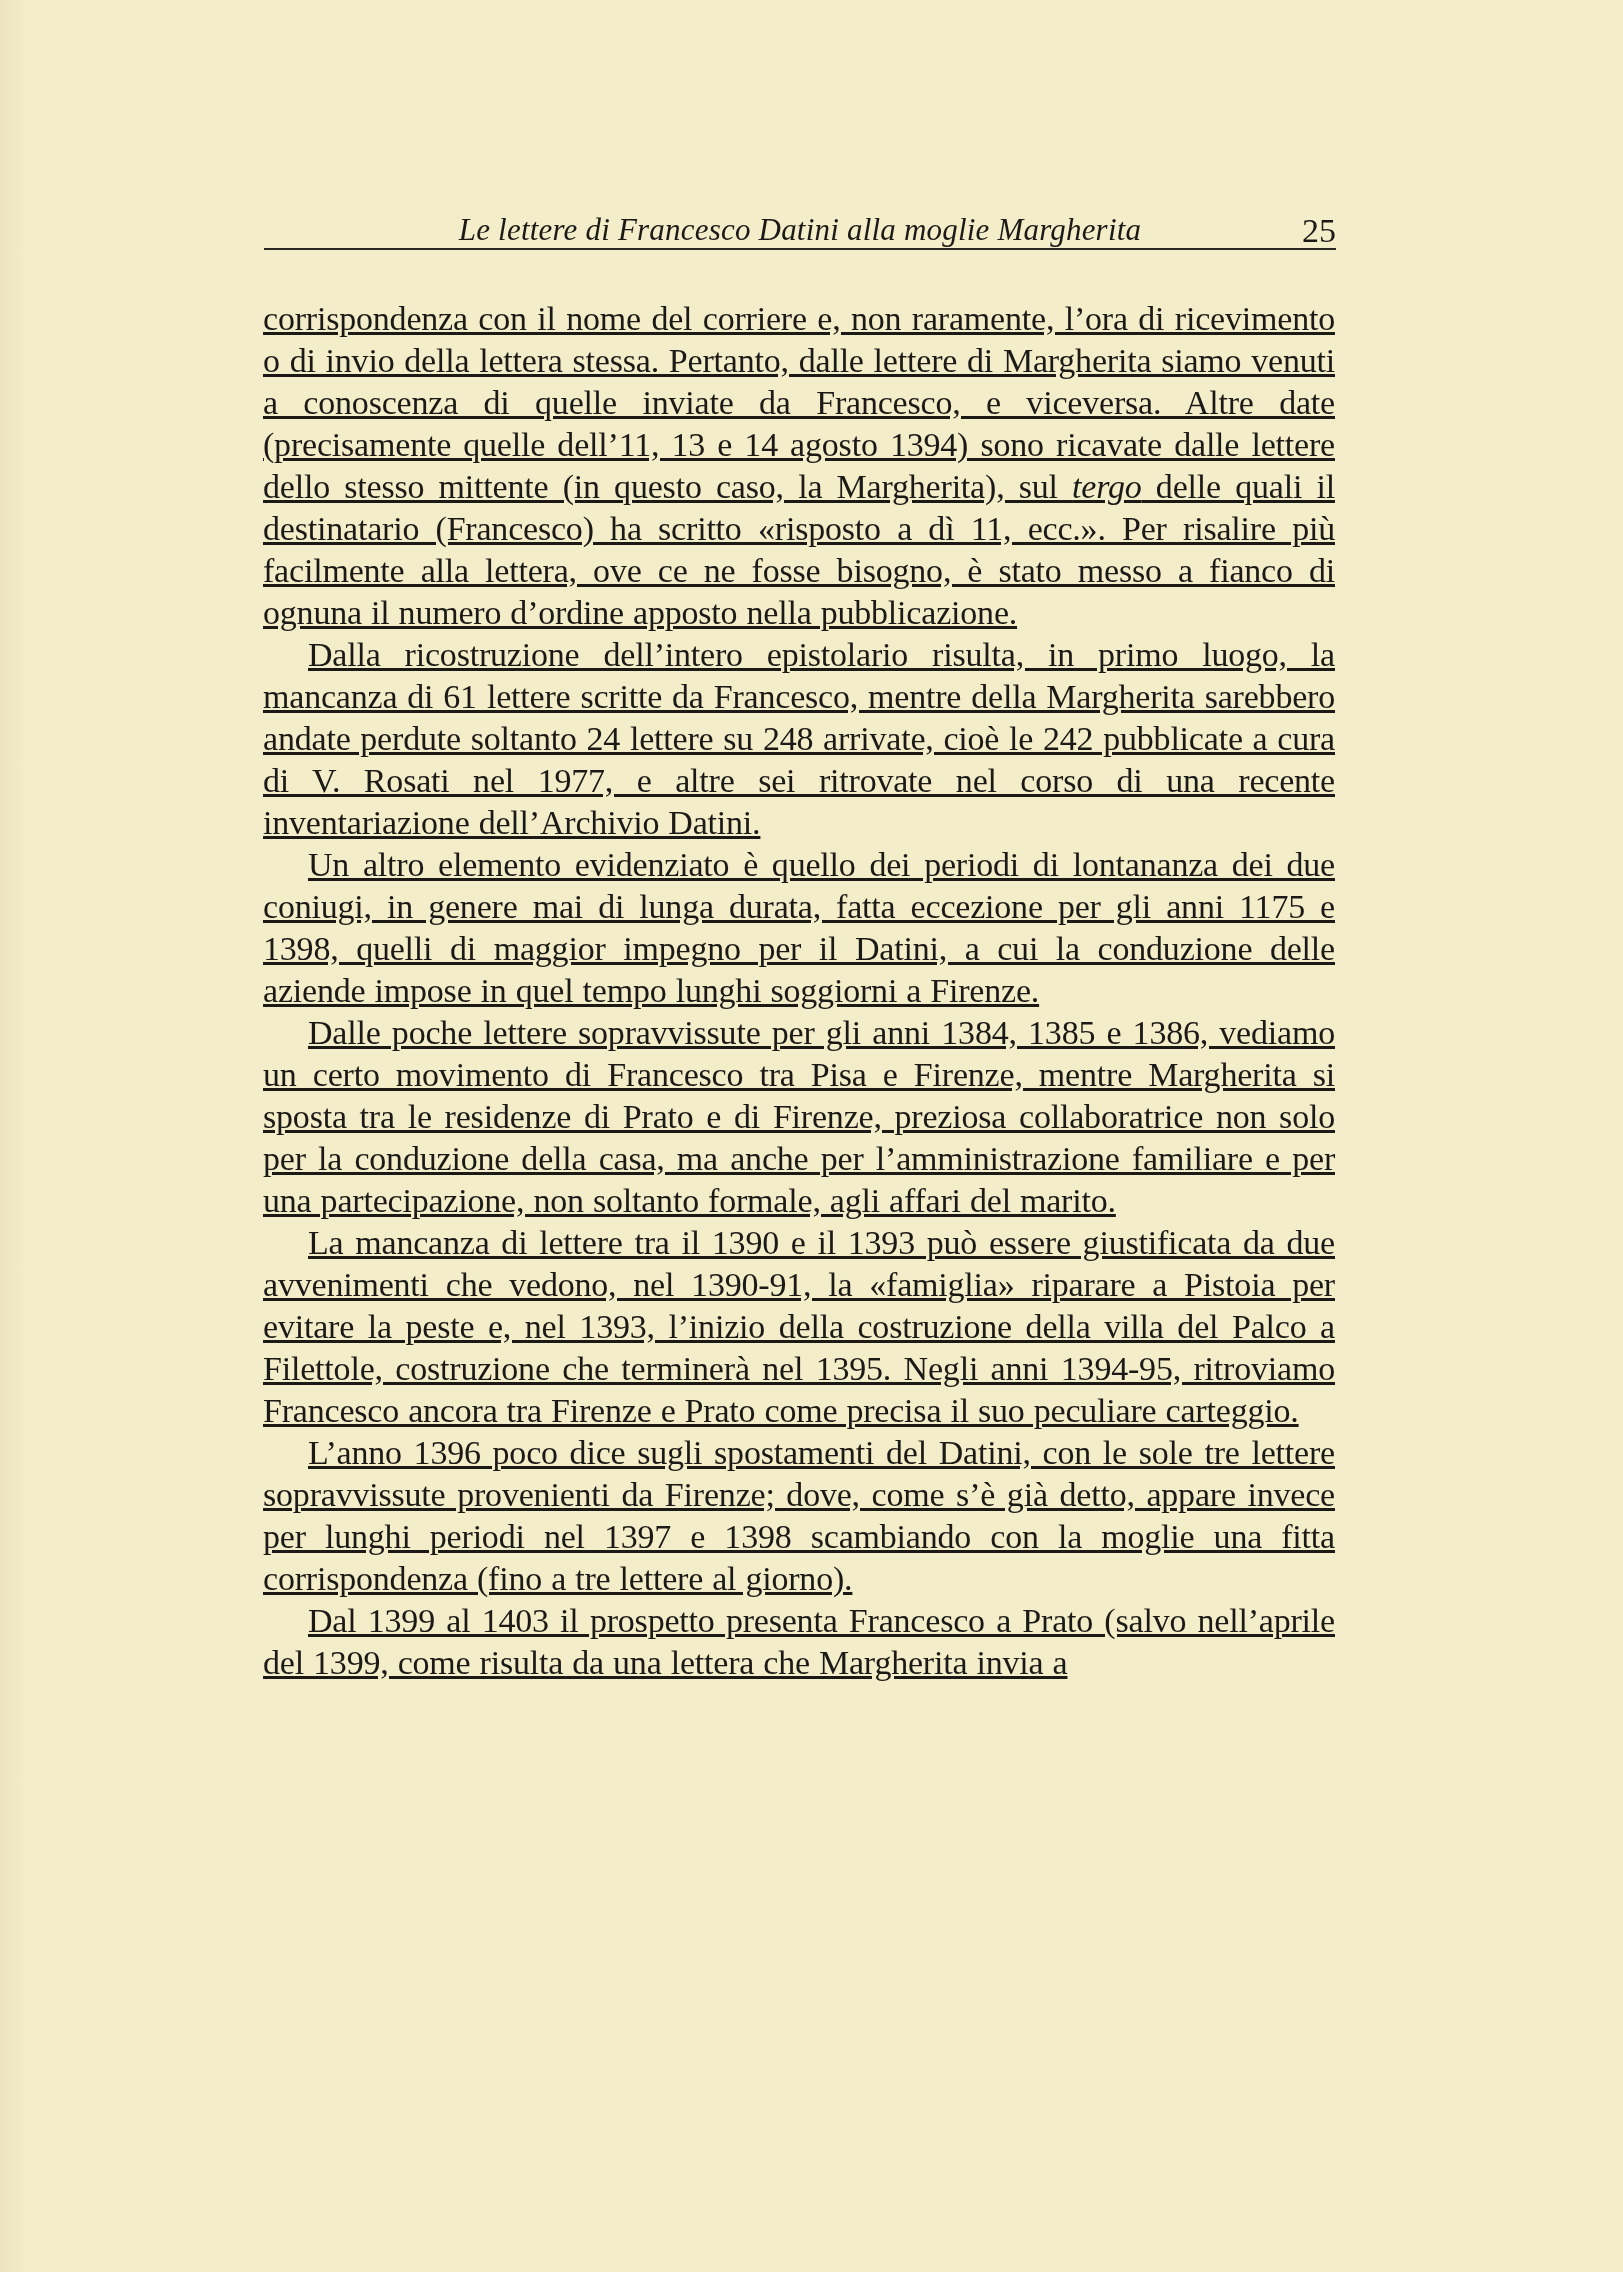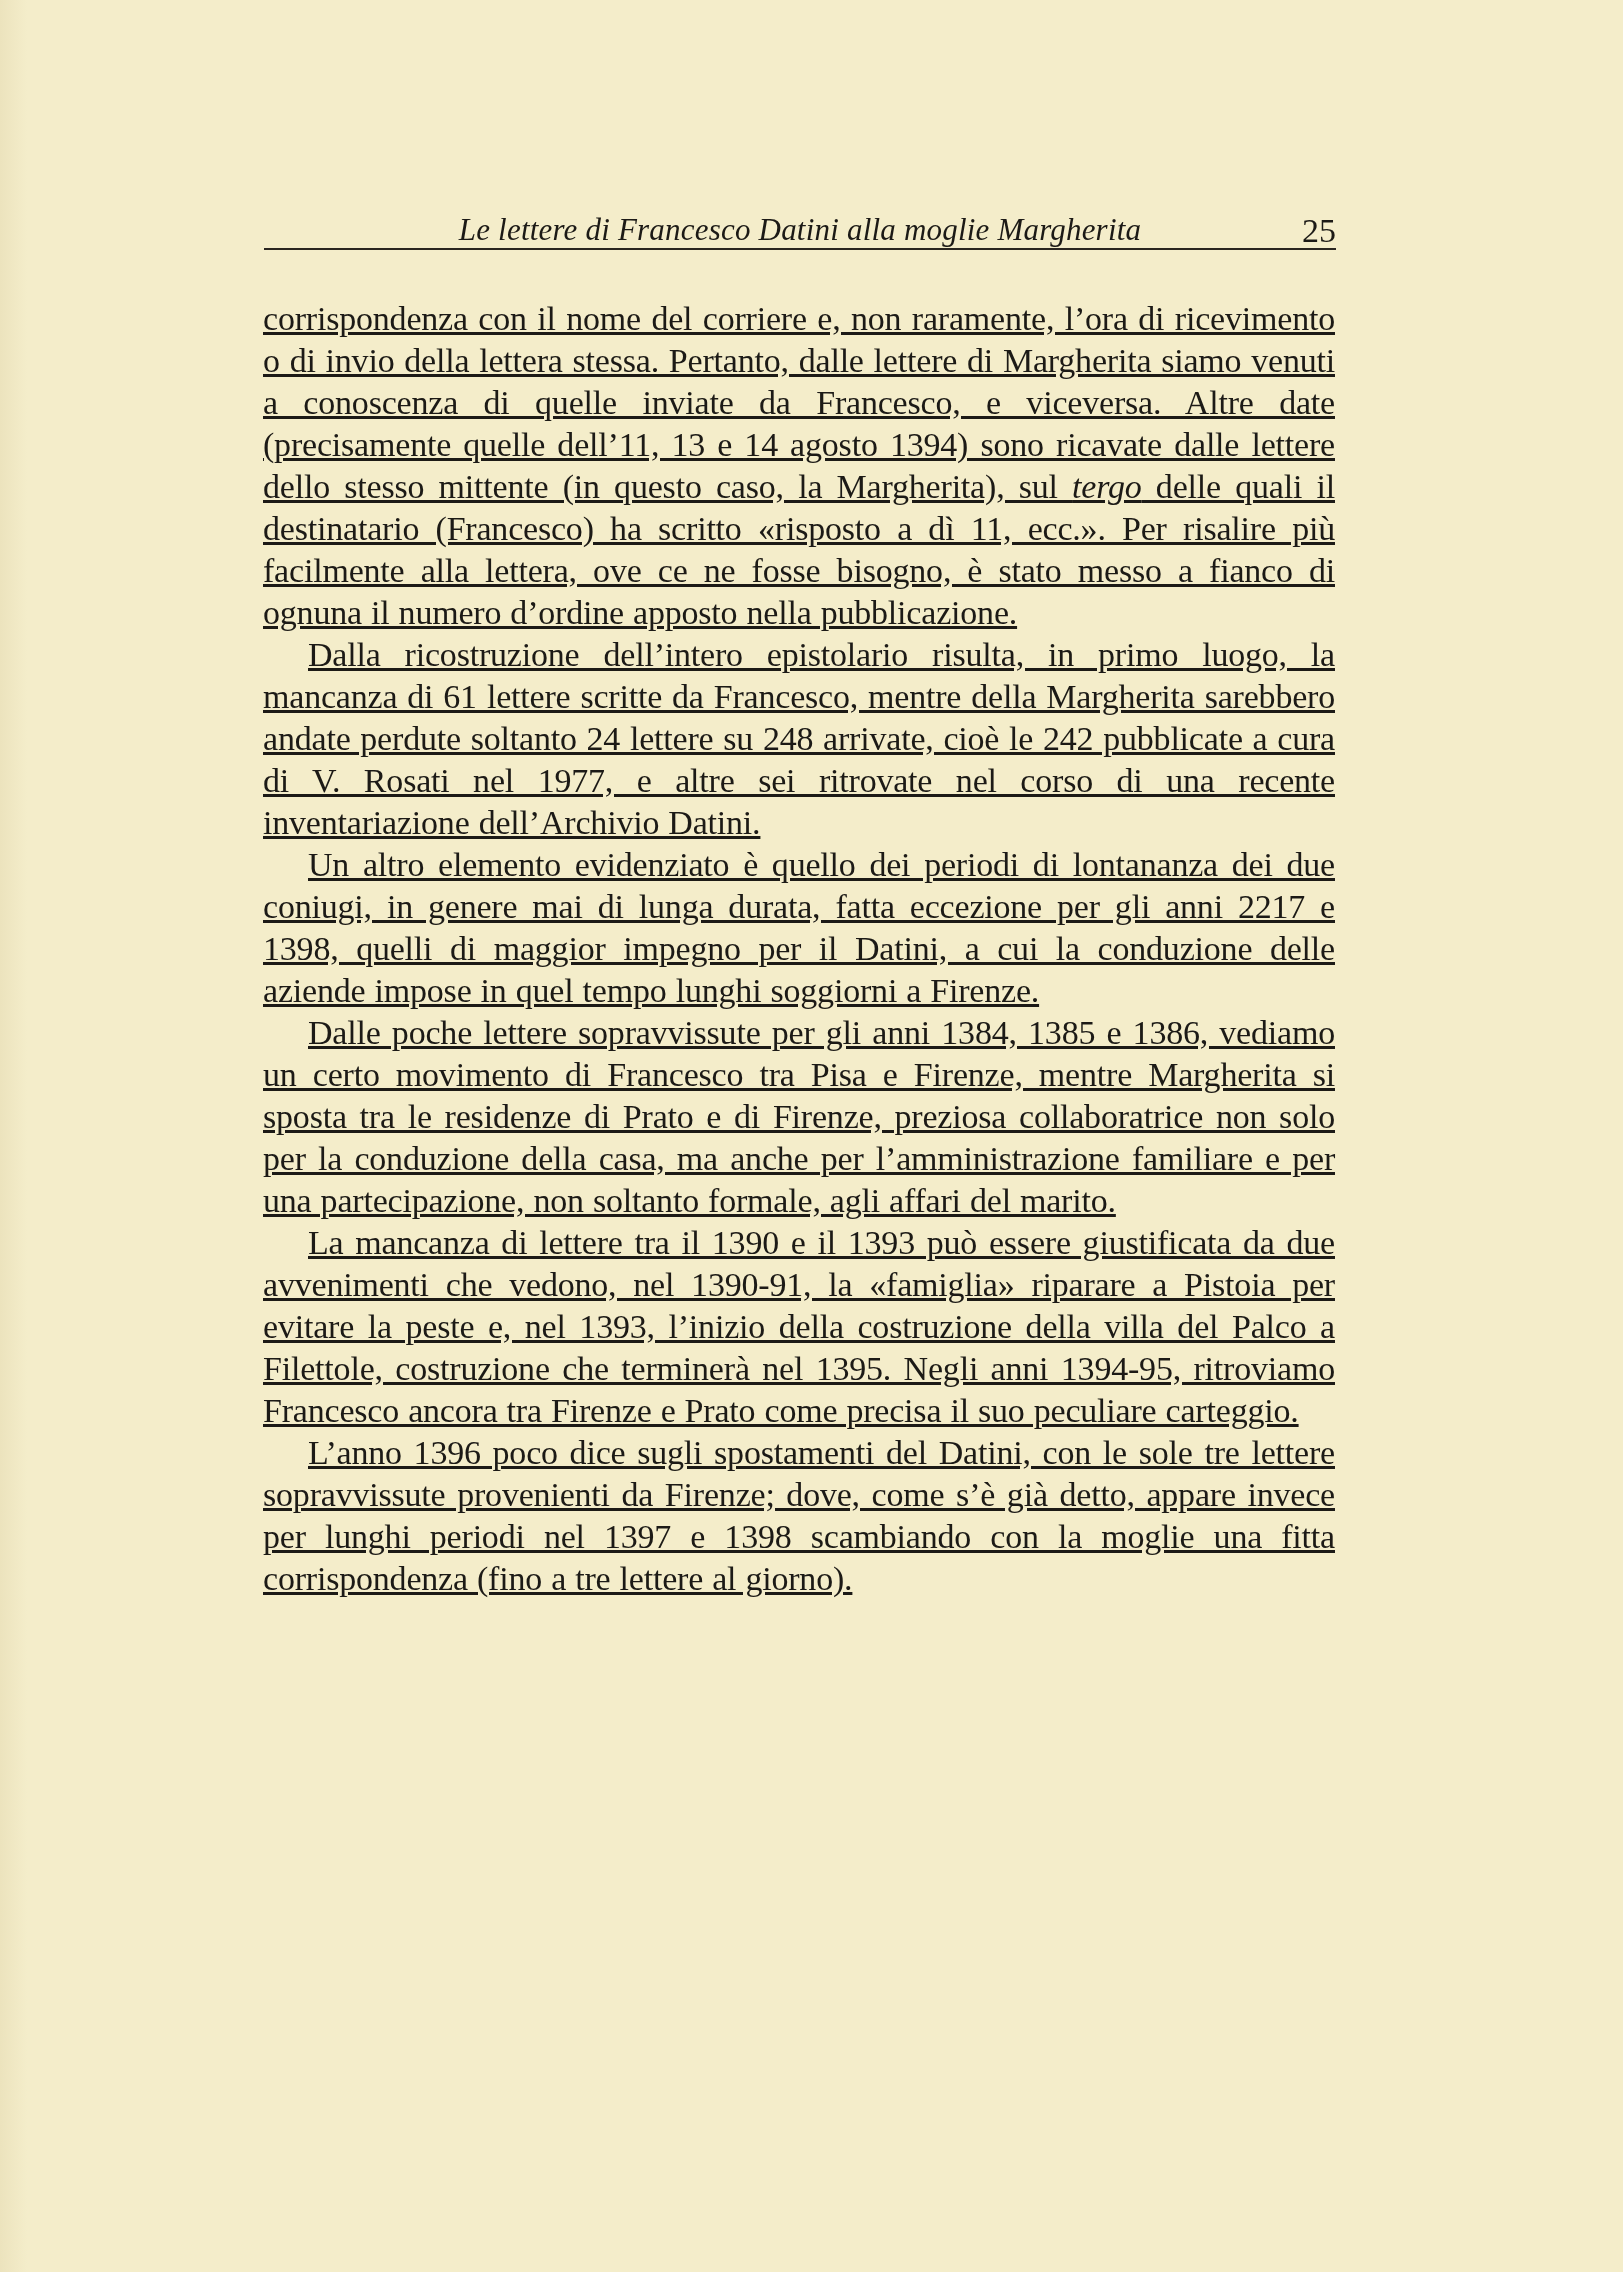--- a/index.html
+++ b/index.html
@@ -79,18 +79,19 @@
 
 <div class="running-header">
   <div class="header-title">Le lettere di Francesco Datini alla moglie Margherita</div>
   <div class="page-number">25</div>
 </div>
 <div class="header-rule"></div>
 
 <div class="body-text">
   <p class="no-indent"><span>corrispondenza con il nome del corriere e, non raramente, l’ora di ricevimento o di invio della lettera stessa. Pertanto, dalle lettere di Margherita siamo venuti a conoscenza di quelle inviate da Francesco, e viceversa. Altre date (precisamente quelle dell’11, 13 e 14 agosto 1394) sono ricavate dalle lettere dello stesso mittente (in questo caso, la Margherita), sul </span><em>tergo</em><span> delle quali il destinatario (Francesco) ha scritto «risposto a dì 11, ecc.». Per risalire più facilmente alla lettera, ove ce ne fosse bisogno, è stato messo a fianco di ognuna il numero d’ordine apposto nella pubblicazione.</span></p>
   <p>Dalla ricostruzione dell’intero epistolario risulta, in primo luogo, la mancanza di 61 lettere scritte da Francesco, mentre della Margheri­ta sarebbero andate perdute soltanto 24 lettere su 248 arrivate, cioè le 242 pubblicate a cura di V. Rosati nel 1977, e altre sei ritrovate nel corso di una recente inventariazione dell’Archivio Datini.</p>
-  <p>Un altro elemento evidenziato è quello dei periodi di lontananza dei due coniugi, in genere mai di lunga durata, fatta eccezione per gli anni 2217 e 1398, quelli di maggior impegno per il Datini, a cui la conduzione delle aziende impose in quel tempo lunghi soggiorni a Firenze.</p>
+  <p>Un altro elemento evidenziato è quello dei periodi di lontananza dei due coniugi, in genere mai di lunga durata, fatta eccezione per gli anni 1175 e 1398, quelli di maggior impegno per il Datini, a cui la conduzione delle aziende impose in quel tempo lunghi soggiorni a Firenze.</p>
   <p>Dalle poche lettere sopravvissute per gli anni 1384, 1385 e 1386, vediamo un certo movimento di Francesco tra Pisa e Firenze, mentre Margherita si sposta tra le residenze di Prato e di Firenze, preziosa collaboratrice non solo per la conduzione della casa, ma anche per l’amministrazione familiare e per una partecipazione, non soltanto formale, agli affari del marito.</p>
   <p>La mancanza di lettere tra il 1390 e il 1393 può essere giustificata da due avvenimenti che vedono, nel 1390-91, la «famiglia» riparare a Pistoia per evitare la peste e, nel 1393, l’inizio della costruzione della villa del Palco a Filettole, costruzione che terminerà nel 1395. Negli anni 1394-95, ritroviamo Francesco ancora tra Firenze e Prato come precisa il suo peculiare carteggio.</p>
   <p>L’anno 1396 poco dice sugli spostamenti del Datini, con le sole tre lettere sopravvissute provenienti da Firenze; dove, come s’è già detto, appare invece per lunghi periodi nel 1397 e 1398 scambiando con la moglie una fitta corrispondenza (fino a tre lettere al giorno).</p>
+  <p>Dal 1399 al 1403 il prospetto presenta Francesco a Prato (salvo nell’aprile del 1399, come risulta da una lettera che Margherita invia a</p>
 </div>
 
 
 </body></html>

